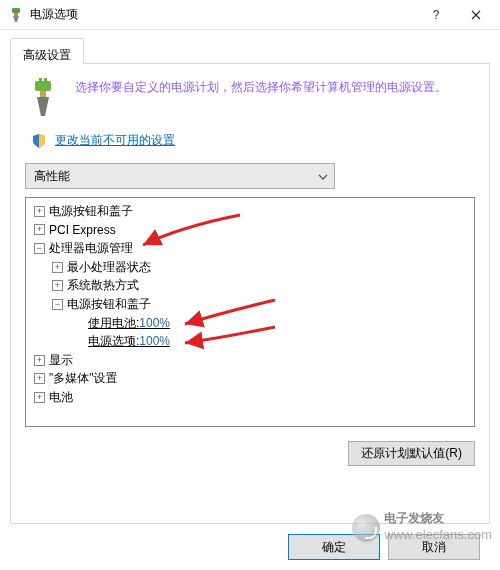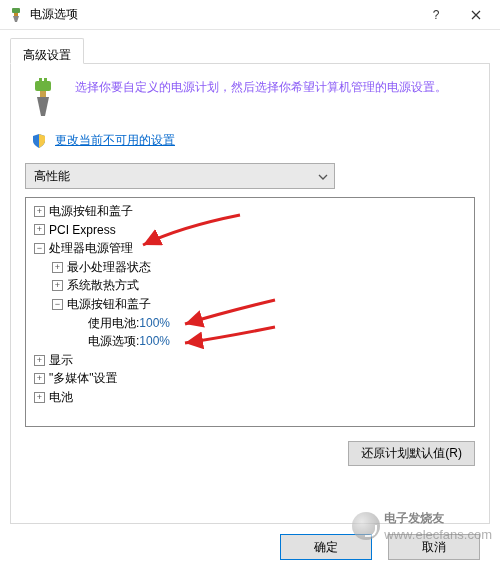--- a/index.html
+++ b/index.html
@@ -18,28 +18,28 @@
   .shieldrow { display: flex; align-items: center; margin: 8px 0 14px 6px; }
   .shieldrow .shield { width: 16px; height: 16px; margin-right: 8px; }
   .shieldrow a { color: #0066cc; text-decoration: underline; }
   .planselect { width: 310px; height: 26px; border: 1px solid #adadad; background: #e9e9e9; display: flex; align-items: center; justify-content: space-between; padding: 0 6px 0 8px; margin-bottom: 8px; }
   .planselect .chev { color: #555; }
   .tree { border: 1px solid #888; height: 230px; width: 100%; overflow: auto; padding: 4px 4px; line-height: 1.55; background: #fff; position: relative; }
   .node { display: flex; align-items: center; white-space: nowrap; }
   .box { width: 11px; height: 11px; border: 1px solid #888; display: inline-flex; align-items: center; justify-content: center; margin-right: 4px; font-size: 9px; line-height: 9px; color: #555; flex-shrink: 0; }
   .ind1 { padding-left: 4px; }
   .ind2 { padding-left: 22px; }
-  .ind4 { padding-left: 58px; }
+  .ind4 { padding-left: 58px; text-decoration: underline; }
   .val { color: #2266aa; }
   .restorerow { display: flex; justify-content: flex-end; margin-top: 14px; }
   .restorerow button { padding: 3px 12px; border: 1px solid #adadad; background: #e1e1e1; }
-  .bottombtns { position: absolute; bottom: 10px; right: 20px; display: flex; gap: 16px; }
+  .bottombtns { position: absolute; bottom: 10px; right: 20px; display: flex; gap: 8px; }
   .bottombtns button { width: 92px; height: 26px; border: 1px solid #adadad; background: #e1e1e1; }
   .bottombtns button.primary { border: 1px solid #0078d7; background: #e1e1e1; }
-  .watermark { position: absolute; right: 8px; bottom: 28px; display: flex; align-items: center; opacity: 0.65; font-size: 13px; color: #444; }
+  .watermark { position: absolute; right: 8px; bottom: 28px; display: flex; align-items: flex-end; opacity: 0.65; font-size: 13px; color: #444; }
   .watermark .ball { width: 28px; height: 28px; border-radius: 50%; background: radial-gradient(circle at 35% 35%, #ddd, #888); margin-right: 4px; position: relative; }
   .watermark .ball::after { content:''; position:absolute; right:3px; bottom:3px; width:10px; height:10px; border:2px solid #fff; border-left:none; border-top:none; border-radius: 0 0 8px 0; }
   .treewrap { position: relative; }
   svg.anno { position:absolute; top:0; left:0; pointer-events:none; }
 </style>
 </head>
 <body>
 
 <div class="titlebar">
   <span class="icon">

